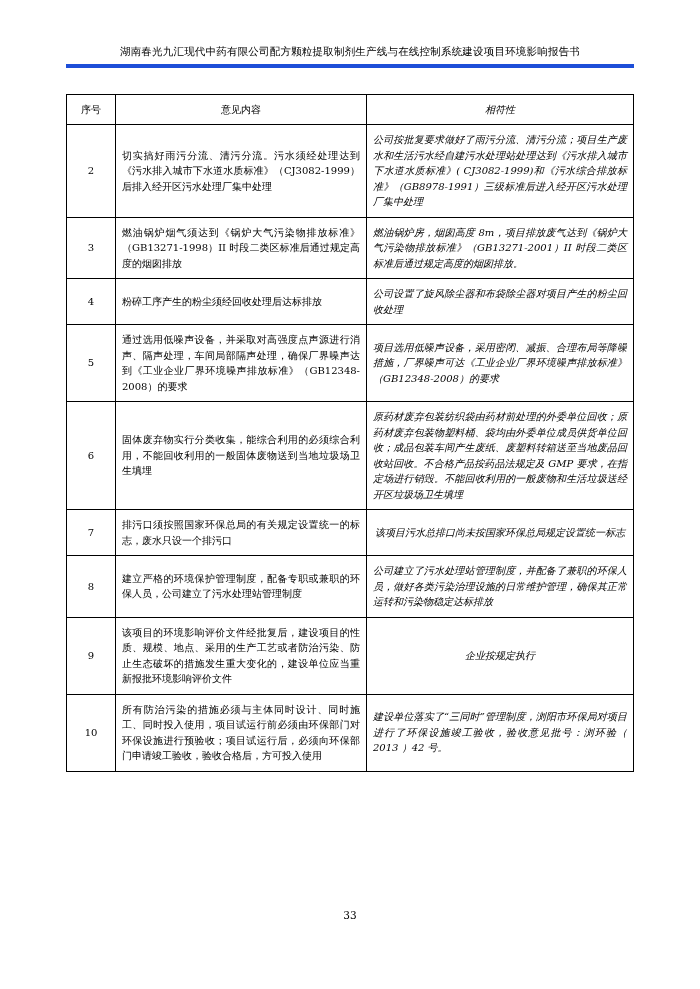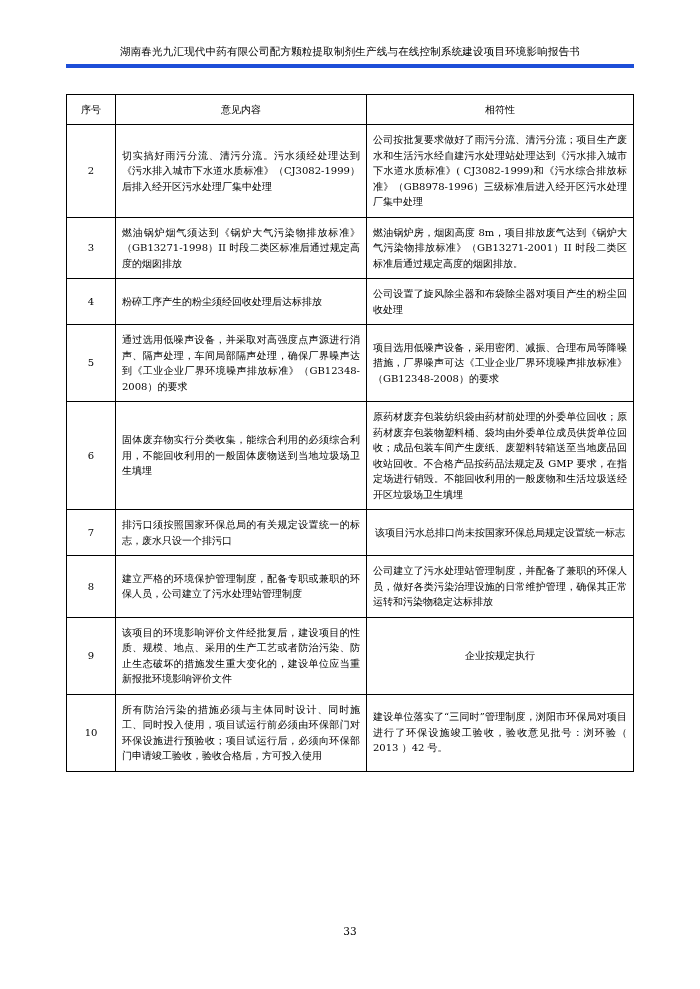--- a/index.html
+++ b/index.html
@@ -38,38 +38,38 @@
   }
   table.main td {
     border: 1px solid #000;
     padding: 7px 6px;
     font-size: 10px;
     line-height: 1.55;
     vertical-align: middle;
   }
   .col-no { width: 36px; text-align: center; }
   .col-op { width: 238px; }
-  .col-ma { width: auto; }
+  .col-ma { width: auto; font-style: italic; }
   td.center { text-align: center; }
   td.just {
     text-align: justify;
     text-justify: inter-ideograph;
   }
   .hdr td {
     text-align: center;
     font-weight: normal;
     padding: 8px 6px;
   }
   .subhdr td {
     text-align: center;
     padding: 6px;
   }
   .pagenum {
     position: absolute;
-    bottom: 52px;
+    bottom: 68px;
     left: 0;
     width: 700px;
     text-align: center;
     font-size: 10.5px;
   }
 </style>
 </head>
 <body>
 
 <div class="page">
@@ -80,21 +80,21 @@
     <tbody>
         <tr class="hdr">
       <td class="col-no">序号</td>
       <td class="col-op">意见内容</td>
       <td class="col-ma">相符性</td>
     </tr>
 
     <tr>
       <td class="col-no center">2</td>
       <td class="col-op just">切实搞好雨污分流、清污分流。污水须经处理达到《污水排入城市下水道水质标准》（CJ3082-1999）后排入经开区污水处理厂集中处理</td>
-      <td class="col-ma just">公司按批复要求做好了雨污分流、清污分流；项目生产废水和生活污水经自建污水处理站处理达到《污水排入城市下水道水质标准》( CJ3082-1999)和《污水综合排放标准》（GB8978-1996）三级标准后进入经开区污水处理厂集中处理</td>
+      <td class="col-ma just">公司按批复要求做好了雨污分流、清污分流；项目生产废水和生活污水经自建污水处理站处理达到《污水排入城市下水道水质标准》( CJ3082-1999)和《污水综合排放标准》（GB8978-1991）三级标准后进入经开区污水处理厂集中处理</td>
     </tr>
     <tr>
       <td class="col-no center">3</td>
       <td class="col-op just">燃油锅炉烟气须达到《锅炉大气污染物排放标准》（GB13271-1998）II 时段二类区标准后通过规定高度的烟囱排放</td>
       <td class="col-ma just">燃油锅炉房，烟囱高度 8m，项目排放废气达到《锅炉大气污染物排放标准》（GB13271-2001）II 时段二类区标准后通过规定高度的烟囱排放。</td>
     </tr>
     <tr>
       <td class="col-no center">4</td>
       <td class="col-op just">粉碎工序产生的粉尘须经回收处理后达标排放</td>
       <td class="col-ma just">公司设置了旋风除尘器和布袋除尘器对项目产生的粉尘回收处理</td>

